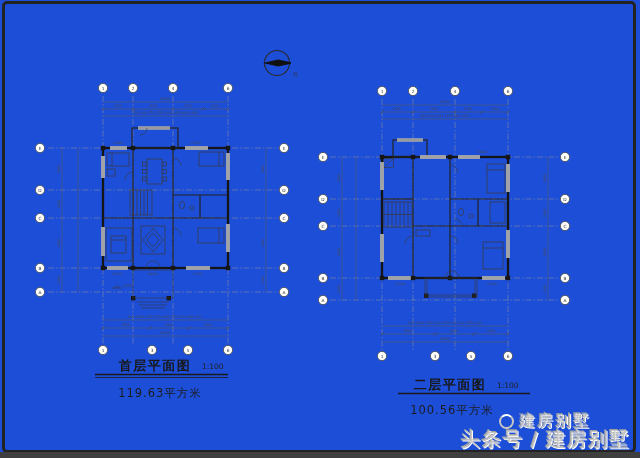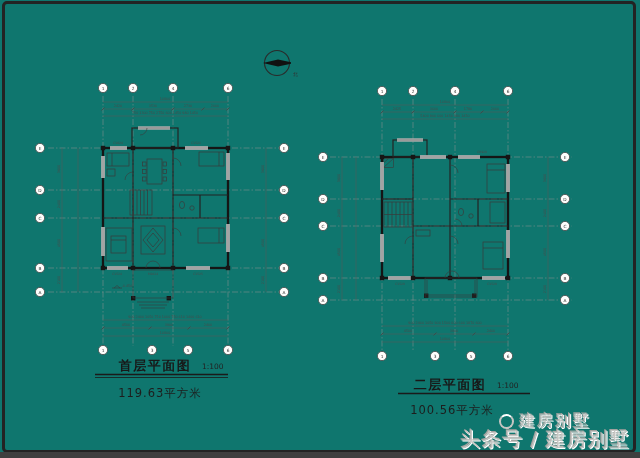--- a/index.html
+++ b/index.html
@@ -1,16 +1,16 @@
 <!DOCTYPE html>
 <html><head>
 <meta charset="utf-8">
 <style>
   html,body{margin:0;padding:0;background:#efefed;}
-  #stage{position:relative;width:640px;height:458px;background:#0f766e;overflow:hidden;
+  #stage{position:relative;width:640px;height:458px;background:#1d4ed8;overflow:hidden;
          font-family:"DejaVu Sans",sans-serif;}
   #frame{position:absolute;left:2px;top:1px;right:4px;bottom:5px;border:3px solid #232323;
          border-radius:5px;pointer-events:none;}
   #bottom-strip{position:absolute;left:0;right:0;bottom:0;height:6px;background:#3f3f3f;}
   svg{position:absolute;left:0;top:0;}
   
   .wall{stroke:#151515;stroke-width:2.3;fill:none}
   .part{stroke:#232323;stroke-width:1.2;fill:none}
   .thin{stroke:#3a3a3a;stroke-width:.6;fill:none}
   .furn{stroke:#3a3a3a;stroke-width:.7;fill:none}

